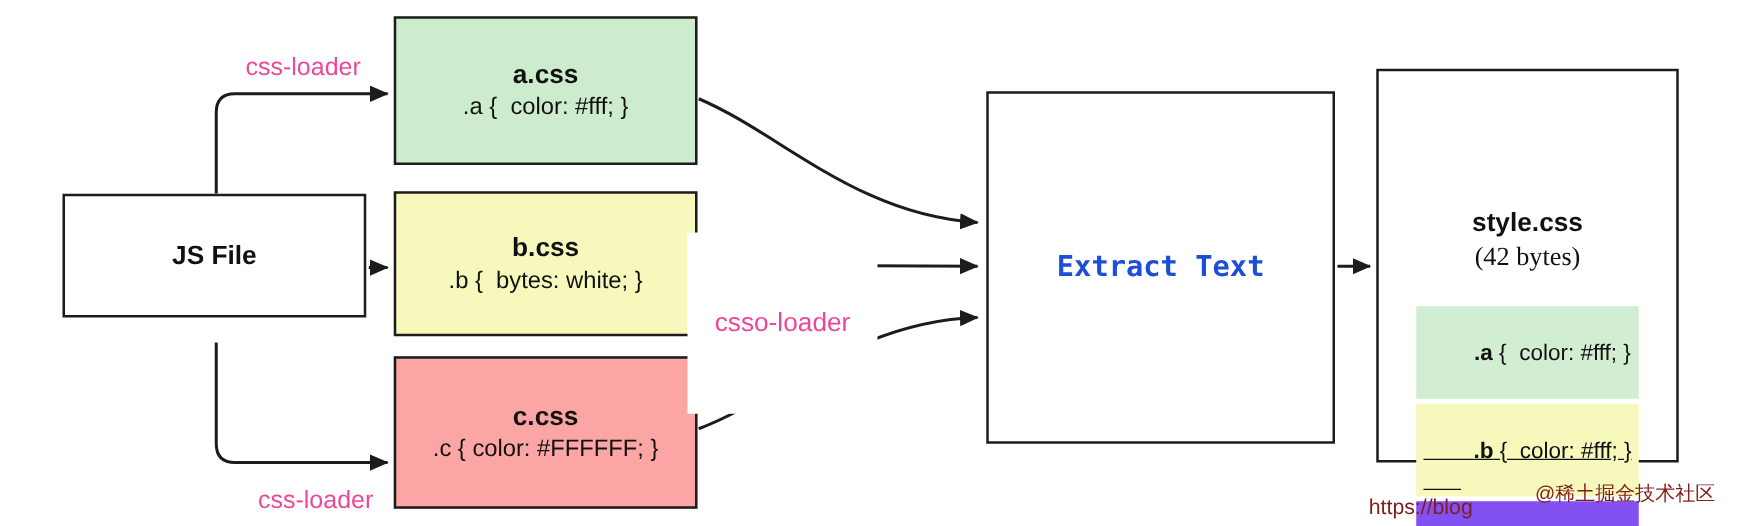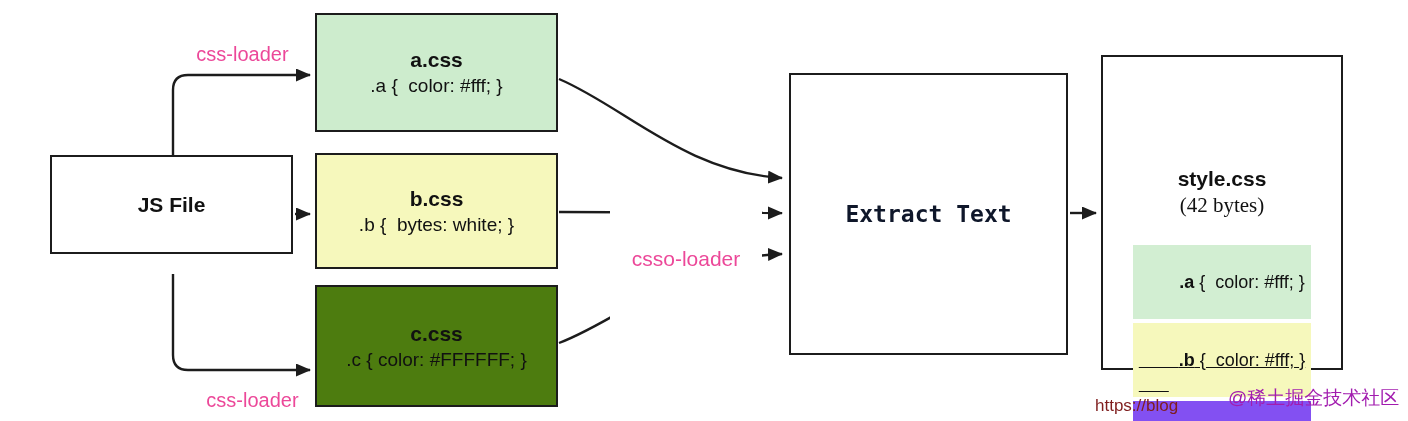--- a/index.html
+++ b/index.html
@@ -47,21 +47,21 @@
   #b-box       { left: 315px; top: 153px; width: 243px; height: 116px; }
   #c-box       { left: 315px; top: 285px; width: 243px; height: 122px; }
   #extract-box { left: 789px; top: 73px;  width: 279px; height: 282px; }
   #out-box     { left: 1101px; top: 55px; width: 242px; height: 315px; justify-content: flex-start; }
 
   #extract-box .extract-title {
     font-family: "DejaVu Sans Mono", monospace;
     font-weight: bold;
     font-size: 23px;
     line-height: 29px;
-    color: #0f172a;
+    color: #1d4ed8;
     white-space: pre;
   }
 
   #out-box { padding-top: 108px; }
   .out-title {
     font-weight: bold;
     font-size: 21px;
     line-height: 27px;
   }
   .out-subtitle {
@@ -89,38 +89,38 @@
     position: absolute;
     font-size: 20px;
     line-height: 26px;
     text-align: center;
     color: #ec4899;
     white-space: pre;
   }
   #label-css-loader-top    { left: 170px; top: 41px;  width: 145px; }
   #label-css-loader-bottom { left: 180px; top: 387px; width: 145px; }
   #label-csso {
-    left: 610px; top: 186px; width: 152px;
+    left: 550px; top: 186px; width: 152px;
     background: #ffffff;
     font-size: 21px;
     line-height: 29px;
   }
 
   .watermark-faint {
     position: absolute;
     left: 1095px; top: 396px;
     font-size: 17px;
     color: #7f1d1d;
     white-space: pre;
   }
   .watermark-handle {
     position: absolute;
     left: 1228px; top: 385px;
-    font-size: 19px;
-    color: #a21caf;
+    font-size: 16px;
+    color: #7f1d1d;
     white-space: pre;
   }
 </style>
 </head>
 <body>
 
 <div id="canvas">
 
   <svg id="arrows" viewBox="0 0 1408 421" xmlns="http://www.w3.org/2000/svg">
     <defs>
@@ -144,21 +144,21 @@
   <div class="node" id="a-box" style="background-color: rgb(205, 236, 205);">
     <div class="node-title">a.css</div>
     <div class="node-code">.a {  color: #fff; }</div>
   </div>
 
   <div class="node" id="b-box" style="background-color: rgb(246, 248, 188);">
     <div class="node-title">b.css</div>
     <div class="node-code">.b {  bytes: white; }</div>
   </div>
 
-  <div class="node" id="c-box" style="background-color: #4d7c0f;">
+  <div class="node" id="c-box" style="background-color: #fca5a5;">
     <div class="node-title">c.css</div>
     <div class="node-code">.c { color: #FFFFFF; }</div>
   </div>
 
   <div class="node" id="extract-box">
     <div class="extract-title">Extract Text</div>
   </div>
 
   <div class="node" id="out-box">
     <div class="out-title">style.css</div>

